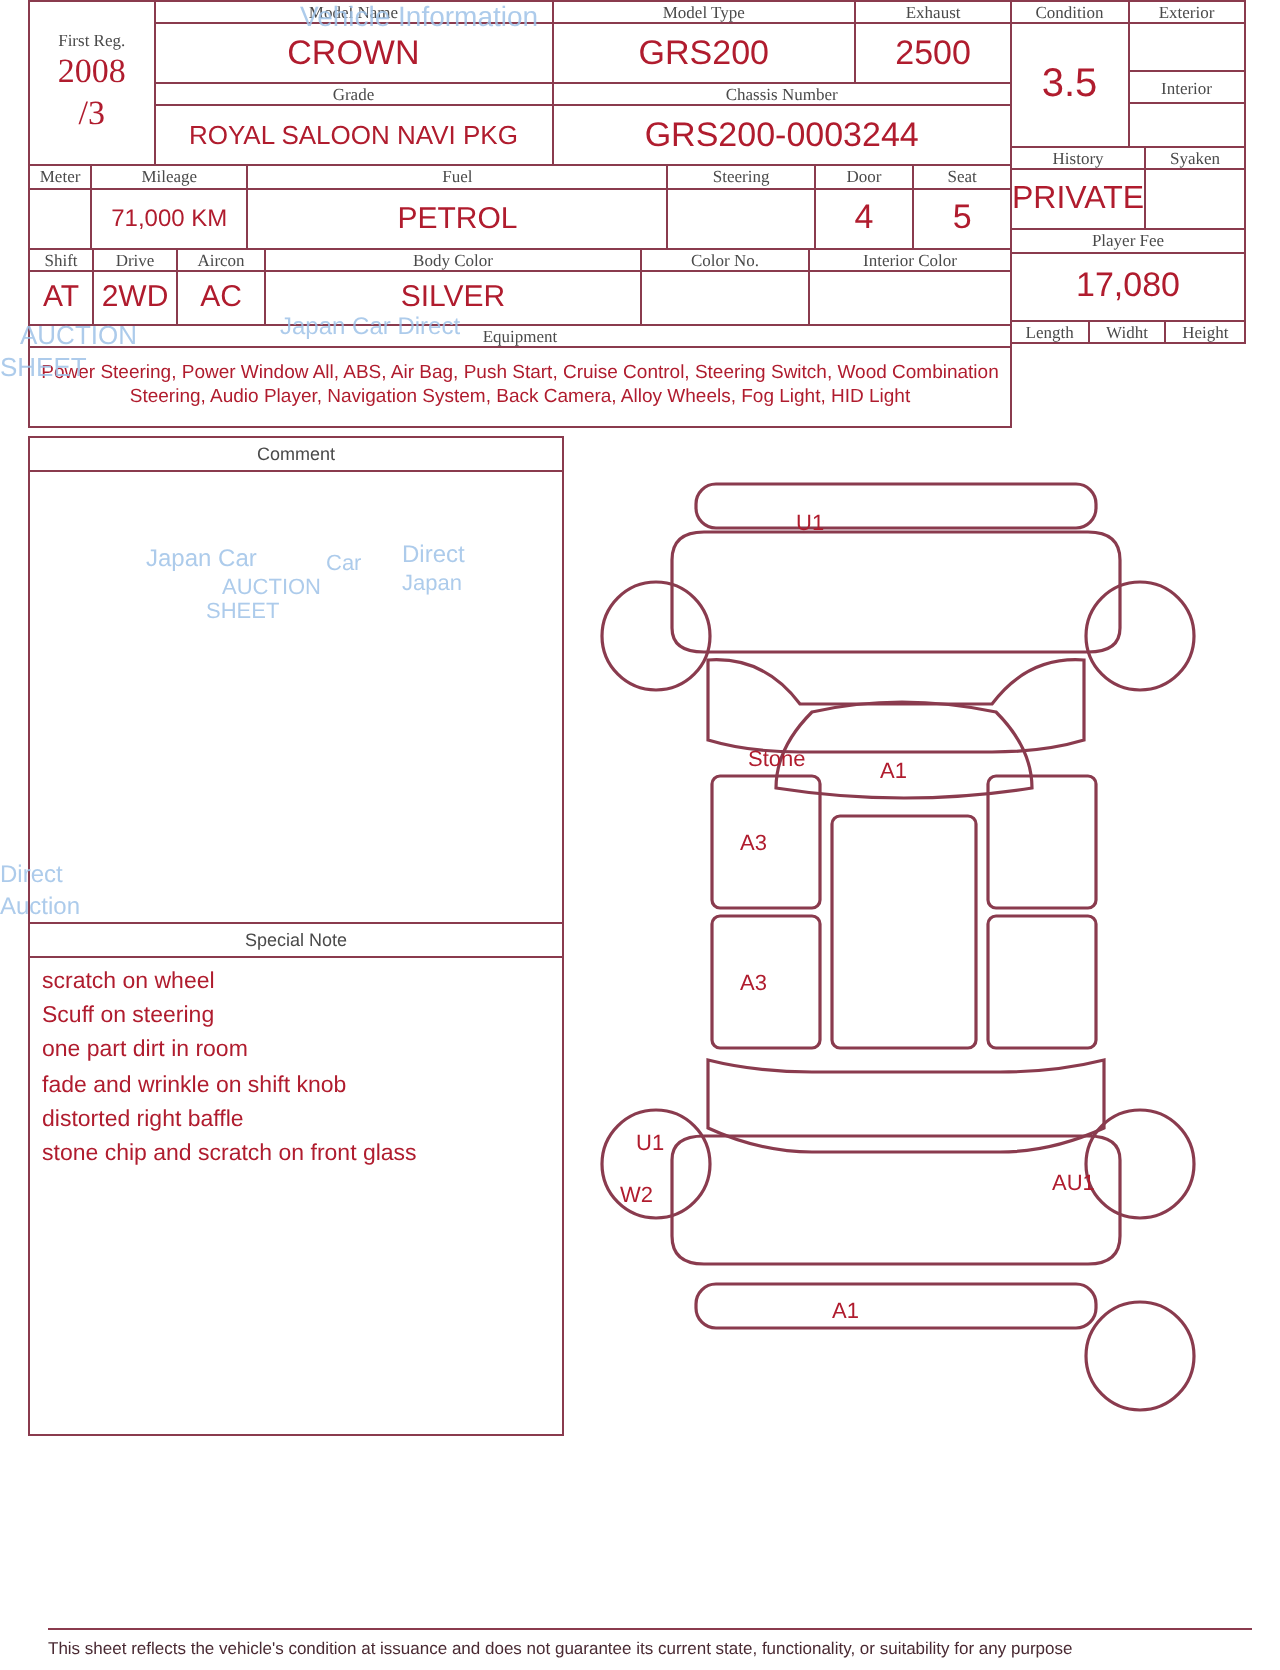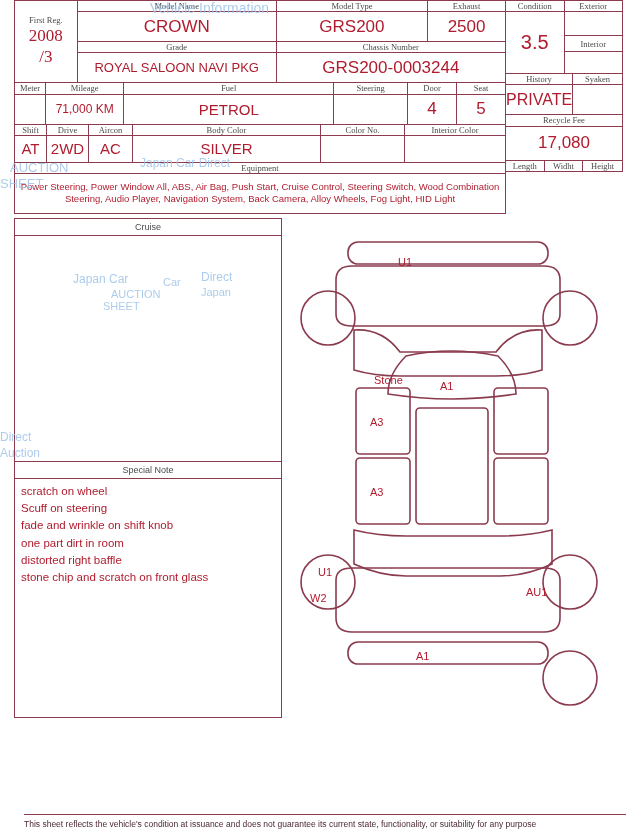--- a/index.html
+++ b/index.html
@@ -262,21 +262,21 @@
         <tr>
           <td class="val v-xs" style="height:30px;font-size:16px">PRIVATE</td>
           <td class="val v-xs"></td>
         </tr>
       </tbody>
         </table>
 
       <table class="grid" style="margin-top:-1px">
         <tbody>
             <tr>
-          <td class="lbl" colspan="2">Recycle Fee</td>
+          <td class="lbl" colspan="2">Player Fee</td>
         </tr>
         <tr>
           <td class="val v-lg" colspan="2" style="height:34px">17,080</td>
         </tr>
       </tbody>
         </table>
 
       <table class="grid" style="margin-top:-1px">
         <tbody>
             <tr>
@@ -285,36 +285,36 @@
           <td class="lbl" style="width:40px">Height</td>
         </tr>
       </tbody>
         </table>
     </div>
   </div>
 
   <div class="lower">
 
     <div class="comment-col">
-      <div class="comment-head">Cruise</div>
+      <div class="comment-head">Comment</div>
       <div class="comment-body">
         <div class="watermark" style="left:58px;top:36px;font-size:12px">Japan Car</div>
         <div class="watermark" style="left:186px;top:34px;font-size:12px">Direct</div>
         <div class="watermark" style="left:96px;top:52px;font-size:11px">AUCTION</div>
         <div class="watermark" style="left:88px;top:64px;font-size:11px">SHEET</div>
         <div class="watermark" style="left:186px;top:50px;font-size:11px">Japan</div>
         <div class="watermark" style="left:148px;top:40px;font-size:11px">Car</div>
         <div class="comment-text"></div>
       </div>
       <div class="note-head">Special Note</div>
       <div class="note-body">
         <div>scratch on wheel</div>
         <div>Scuff on steering</div>
+        <div>one part dirt in room</div>
         <div>fade and wrinkle on shift knob</div>
-        <div>one part dirt in room</div>
         <div>distorted right baffle</div>
         <div>stone chip and scratch on front glass</div>
       </div>
     </div>
 
     <div class="diagram-col">
       <svg class="carmap" width="330" height="500" viewBox="0 0 330 500">
         <g fill="none" stroke="#8a3b4e" stroke-width="1.6">
 
           <rect x="60" y="24" width="200" height="22" rx="10"></rect>

